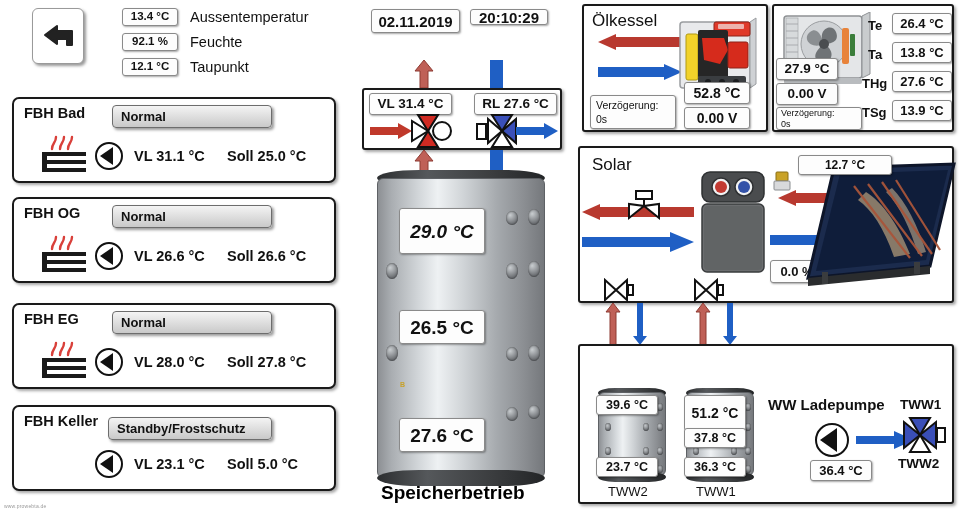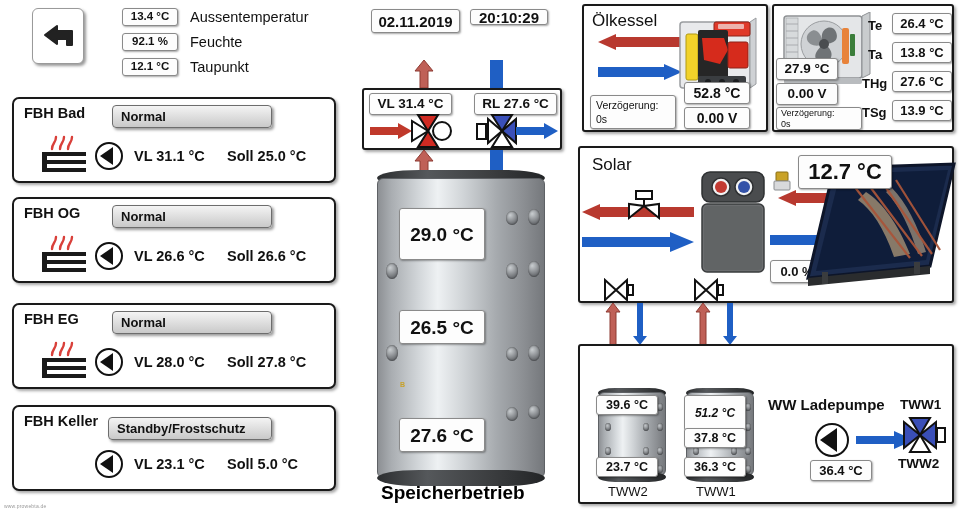--- a/index.html
+++ b/index.html
@@ -237,21 +237,21 @@
   <div class="tank-dot" style="left:150px; top:82px; width:12px; height:16px;"></div>
   <div class="tank-dot" style="left:8px;   top:166px; width:12px; height:16px;"></div>
   <div class="tank-dot" style="left:128px; top:168px; width:12px; height:14px;"></div>
   <div class="tank-dot" style="left:150px; top:166px; width:12px; height:16px;"></div>
   <div class="tank-dot" style="left:128px; top:228px; width:12px; height:14px;"></div>
   <div class="tank-dot" style="left:150px; top:226px; width:12px; height:14px;"></div>
   <div class="abs" style="left:22px; top:202px; font-size:7px; color:#c8a22a; font-weight:bold;">B</div>
 </div>
 <div class="abs tank-cap" style="left:377px; top:470px; width:168px; height:16px;"></div>
 
-<div class="abs chip" style="left:399px; top:208px; width:86px; height:52px; font-size:19px;">29.0 °C</div>
+<div class="abs chip" style="left:399px; top:208px; width:86px; height:46px; font-size:19px;font-style:italic;">29.0 °C</div>
 <div class="abs chip" style="left:399px; top:310px; width:86px; height:34px; font-size:19px;">26.5 °C</div>
 <div class="abs chip" style="left:399px; top:418px; width:86px; height:34px; font-size:19px;">27.6 °C</div>
 
 <div class="abs speicher" style="left:381px; top:482px;">Speicherbetrieb</div>
 
 <div class="abs panel-sq" style="left:582px; top:4px; width:186px; height:128px;">
   <div class="abs ttl" style="left:8px; top:5px;">Ölkessel</div>
 
   <svg class="abs" style="left:14px; top:28px;" width="84" height="16" viewBox="0 0 84 16">
     <path d="M84 3 L18 3 L18 0 L0 8 L18 16 L18 13 L84 13 Z" fill="#b8392f"></path>
@@ -380,21 +380,21 @@
       <path d="M48 24 L104 96"></path>
         <path d="M62 22 L116 94"></path>
       <path d="M76 20 L126 92"></path>
         <path d="M90 18 L134 88"></path>
     </g>
     <path d="M2 116 L124 104 L124 112 L2 124 Z" fill="#2a2c2e"></path>
     <rect x="16" y="110" width="6" height="12" fill="#3a3c3e"></rect>
     <rect x="108" y="100" width="6" height="12" fill="#3a3c3e"></rect>
   </svg>
 
-  <div class="abs chip" style="left:218px; top:7px; width:94px; height:34px; font-size:22px;">12.7 °C</div>
+  <div class="abs chip" style="left:218px; top:7px; width:94px; height:20px; font-size:12px;">12.7 °C</div>
 
   <svg class="abs" style="left:24px; top:130px;" width="30" height="24" viewBox="0 0 30 24">
     <path d="M12 12 L1 2 L1 22 Z" fill="#fff" stroke="#111" stroke-width="2"></path>
     <path d="M12 12 L23 2 L23 22 Z" fill="#fff" stroke="#111" stroke-width="2"></path>
     <rect x="24" y="7" width="5" height="10" fill="#fff" stroke="#111" stroke-width="2"></rect>
   </svg>
   <svg class="abs" style="left:114px; top:130px;" width="30" height="24" viewBox="0 0 30 24">
     <path d="M12 12 L1 2 L1 22 Z" fill="#fff" stroke="#111" stroke-width="2"></path>
     <path d="M12 12 L23 2 L23 22 Z" fill="#fff" stroke="#111" stroke-width="2"></path>
     <rect x="24" y="7" width="5" height="10" fill="#fff" stroke="#111" stroke-width="2"></rect>
@@ -437,21 +437,21 @@
     <div class="tank-dot" style="left:58px; top:10px; width:6px; height:8px;"></div>
     <div class="tank-dot" style="left:6px;  top:30px; width:6px; height:8px;"></div>
     <div class="tank-dot" style="left:44px; top:30px; width:6px; height:8px;"></div>
     <div class="tank-dot" style="left:58px; top:30px; width:6px; height:8px;"></div>
     <div class="tank-dot" style="left:6px;  top:54px; width:6px; height:8px;"></div>
     <div class="tank-dot" style="left:44px; top:54px; width:6px; height:8px;"></div>
     <div class="tank-dot" style="left:58px; top:54px; width:6px; height:8px;"></div>
     <div class="tank-dot" style="left:58px; top:72px; width:6px; height:8px;"></div>
   </div>
   <div class="abs tank-cap" style="left:106px; top:126px; width:68px; height:10px;"></div>
-  <div class="abs chip" style="left:104px; top:49px; width:62px; height:36px; font-size:12px;font-style:italic;">51.2 °C</div>
+  <div class="abs chip" style="left:104px; top:49px; width:62px; height:36px; font-size:14px;">51.2 °C</div>
   <div class="abs chip" style="left:104px; top:82px; width:62px; height:20px; font-size:12.5px;">37.8 °C</div>
   <div class="abs chip" style="left:104px; top:111px; width:62px; height:20px; font-size:12.5px;">36.3 °C</div>
   <div class="abs lbl" style="left:116px; top:138px; font-size:13px;">TWW1</div>
 
   <div class="abs ttl-b" style="left:188px; top:50px; font-size:15px;">WW Ladepumpe</div>
   <svg class="abs" style="left:234px; top:76px;" width="36" height="36" viewBox="0 0 36 36">
     <circle cx="18" cy="18" r="16" fill="#fff" stroke="#111" stroke-width="2"></circle>
     <path d="M23 6 L23 30 L6 18 Z" fill="#111"></path>
   </svg>
   <div class="abs chip lite" style="left:230px; top:114px; width:62px; height:21px; font-size:13px; font-weight:bold;">36.4 °C</div>

